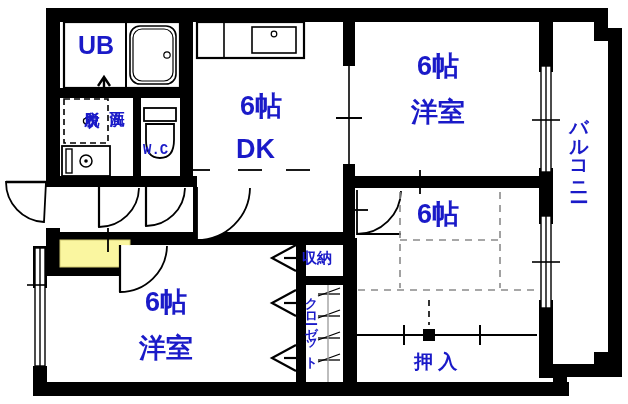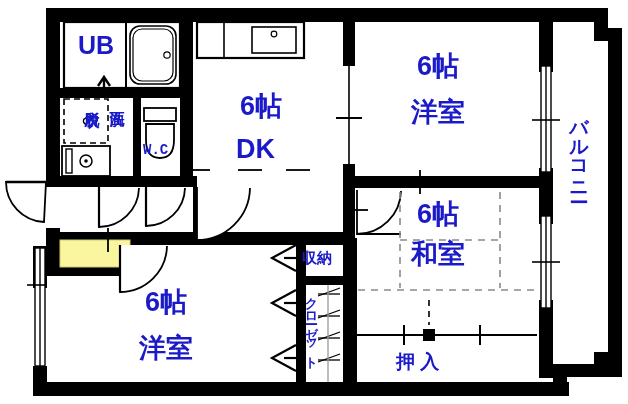--- a/index.html
+++ b/index.html
@@ -236,26 +236,25 @@
 
   <div class="lbl wc" style="left:143px; top:143px;">W.C</div>
 
   <div class="lbl big" style="left:240px; top:92px;">6帖</div>
   <div class="lbl big" style="left:236px; top:135px;">DK</div>
 
   <div class="lbl big" style="left:417px; top:52px;">6帖</div>
   <div class="lbl big" style="left:411px; top:98px;">洋室</div>
 
   <div class="lbl big" style="left:417px; top:200px;">6帖</div>
-  <div class="lbl big" style="left:411px; top:240px;">和室</div>
 
   <div class="lbl big" style="left:145px; top:288px;">6帖</div>
   <div class="lbl big" style="left:139px; top:334px;">洋室</div>
 
   <div class="lbl sml" style="left:302px; top:250px;">収納</div>
 
   <div class="lbl xsml vert" style="left:305px; top:288px;">クローゼット</div>
 
-  <div class="lbl med" style="left:396px; top:352px;">押 入</div>
+  <div class="lbl med" style="left:414px; top:352px;">押 入</div>
 
   <div class="lbl med vert" style="left:570px; top:105px;">バルコニー</div>
 
 </div>
 
 </body></html>

